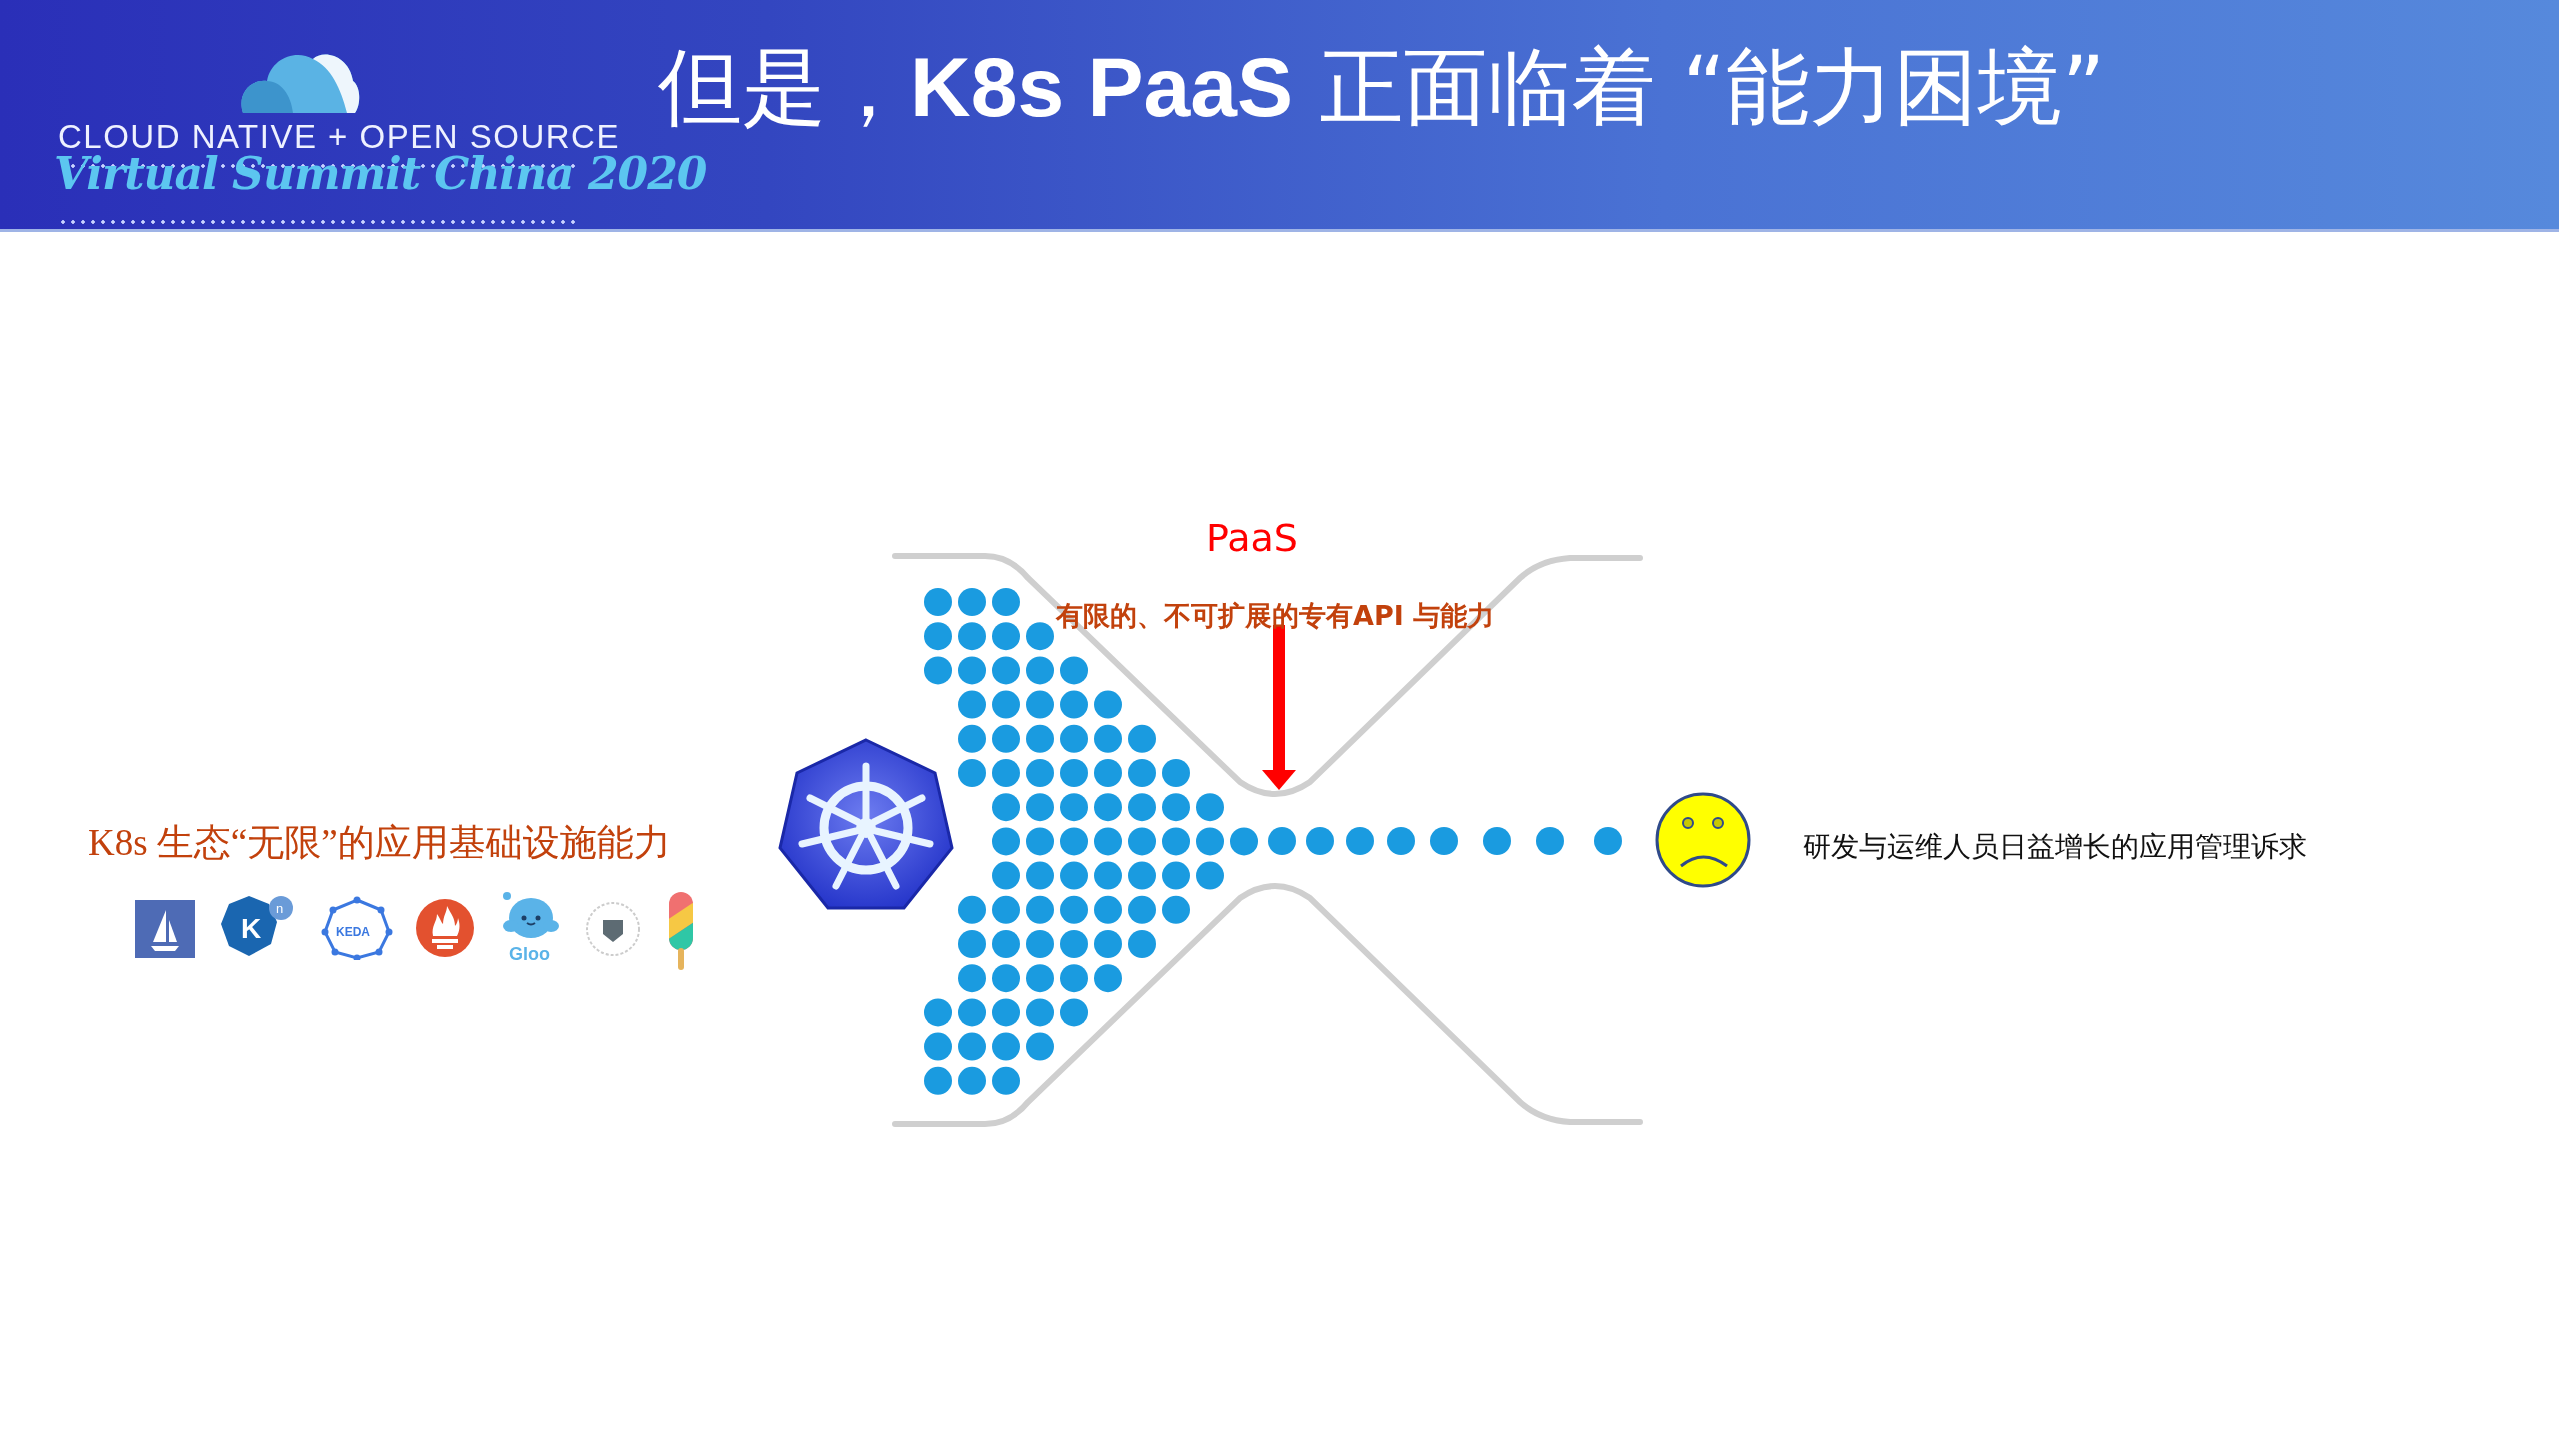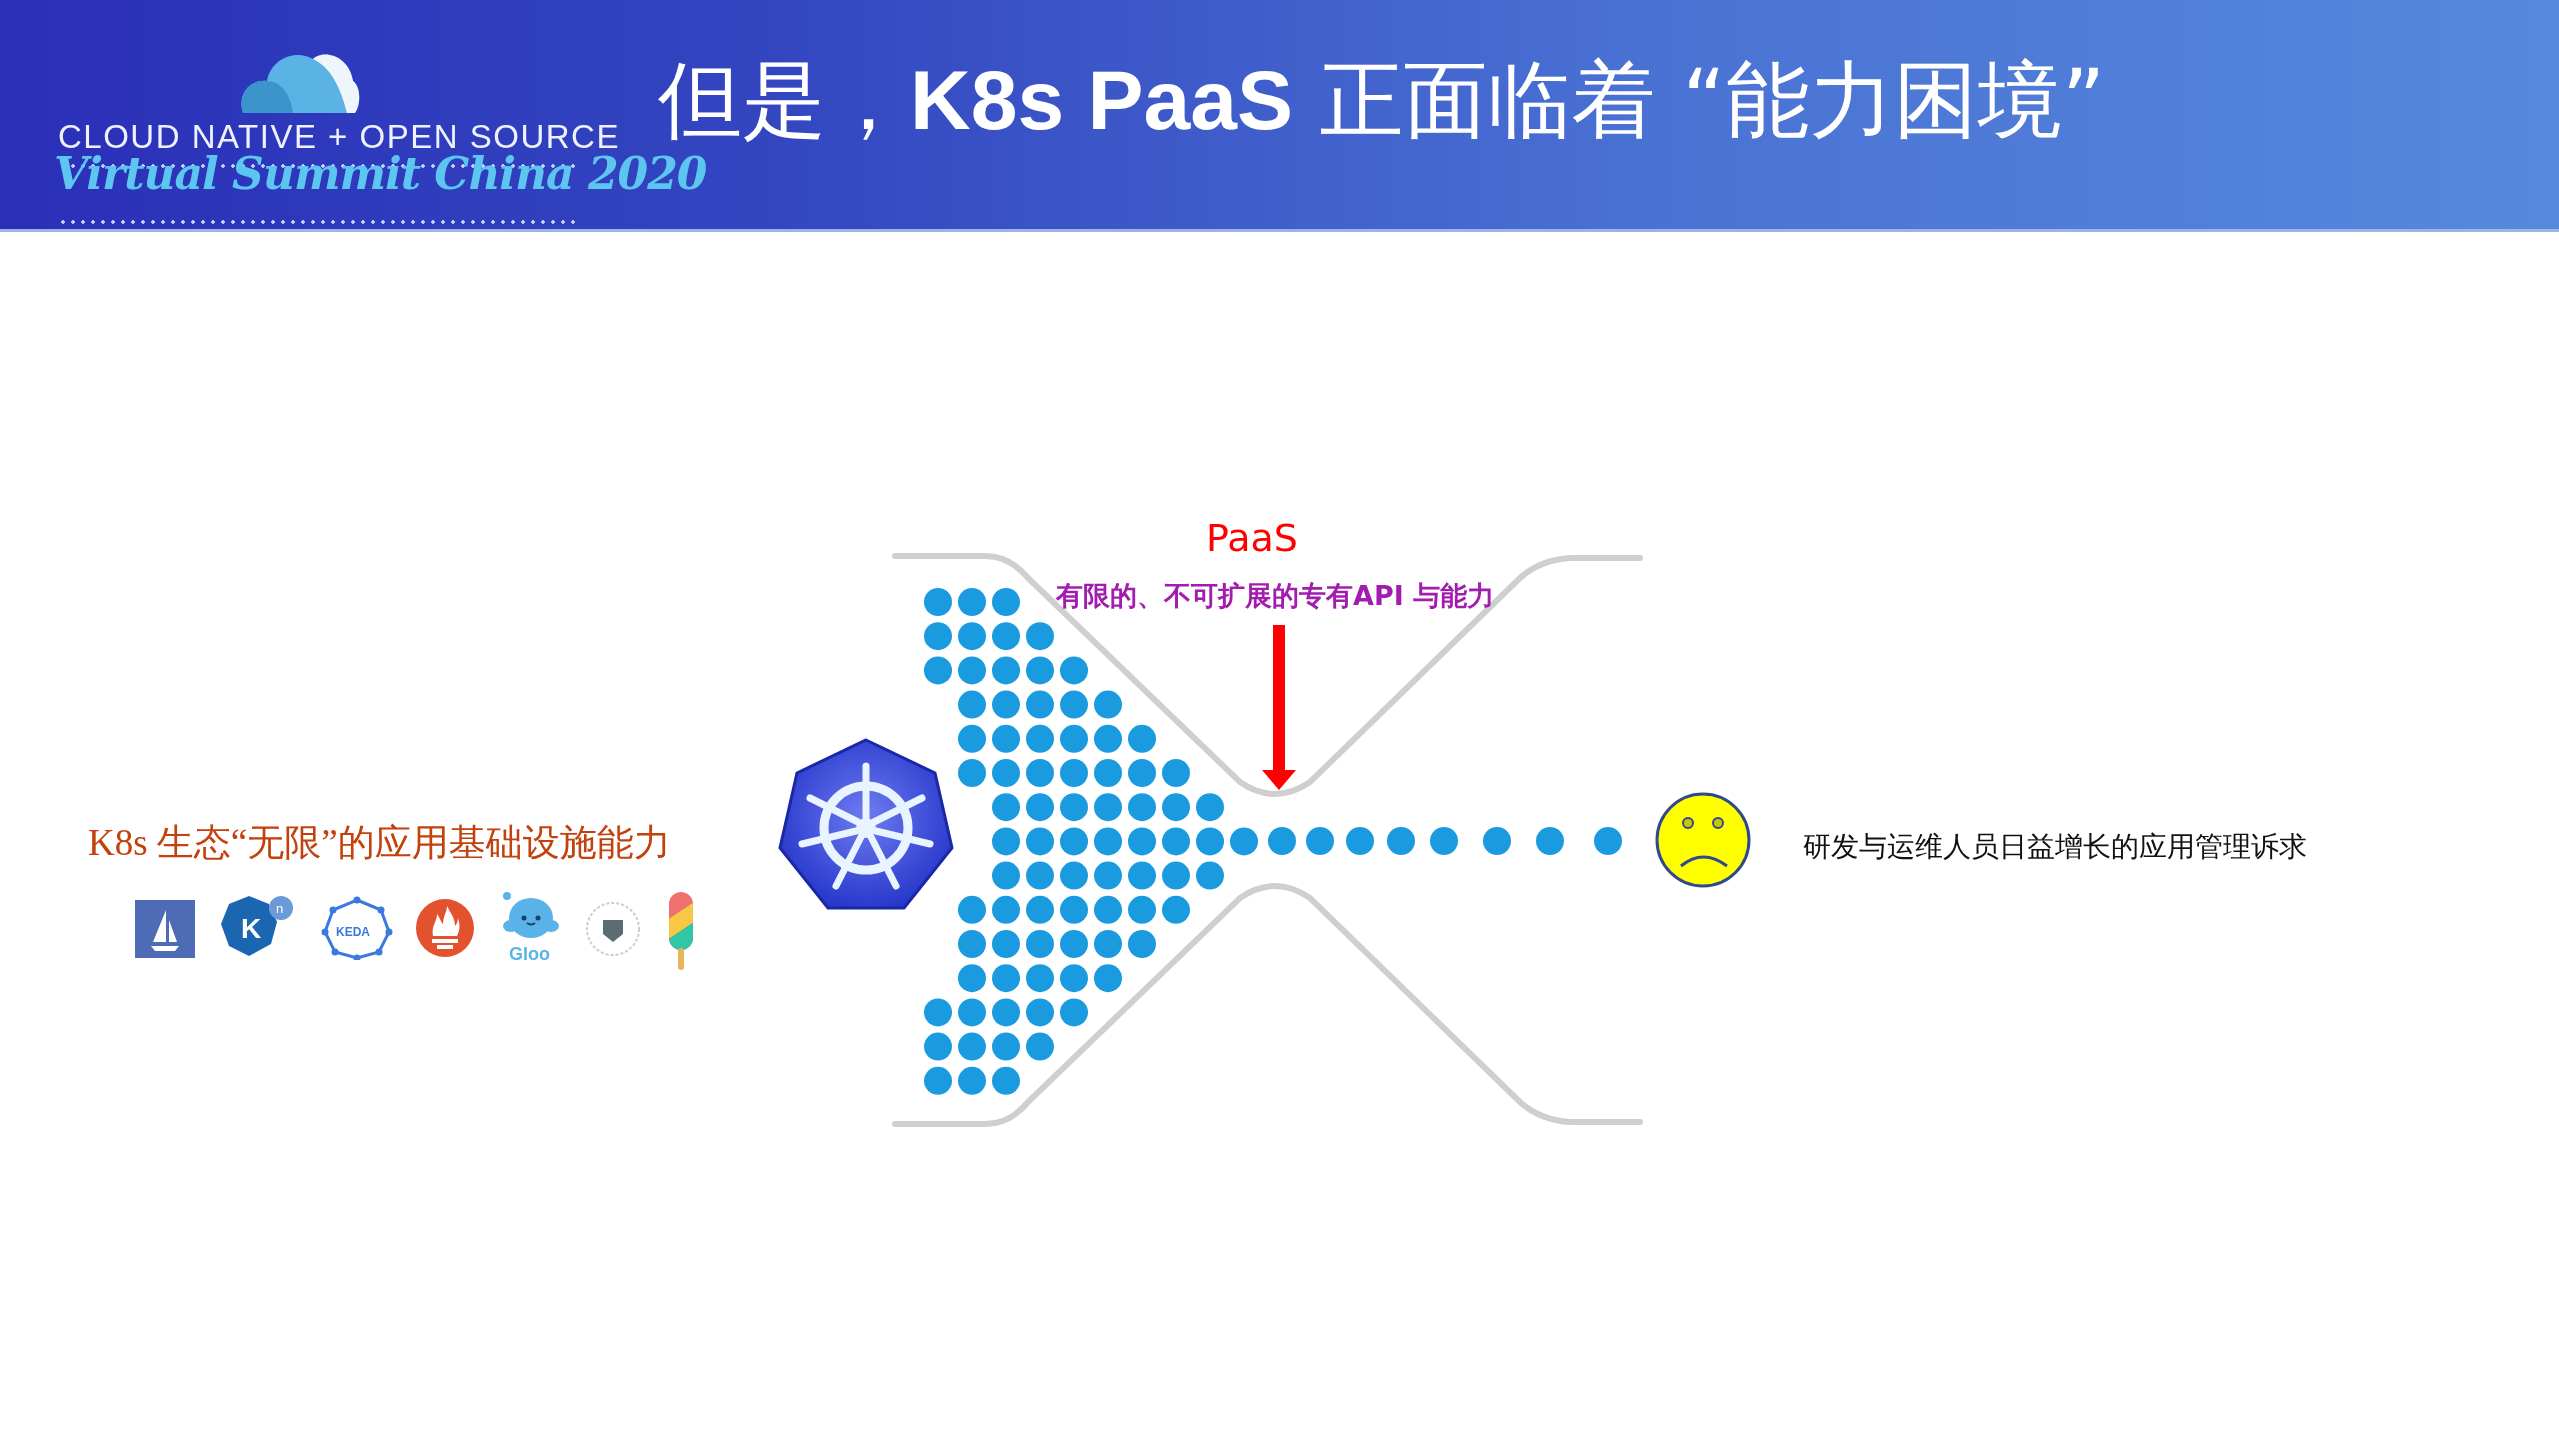--- a/index.html
+++ b/index.html
@@ -10,31 +10,31 @@
   .header-line { position:absolute; left:0; top:229px; width:2559px; height:3px; background:#9fb4e6; }
   .logo { position:absolute; left:40px; top:20px; width:540px; height:200px; }
   .logo-cloud { position:absolute; left:195px; top:25px; }
   .logo-line1 { position:absolute; left:18px; top:98px; width:520px; color:#eef1ff; font-size:33px;
                 letter-spacing:1.5px; font-family:"Liberation Sans",sans-serif; white-space:nowrap; }
   .logo-dots { position:absolute; left:18px; width:520px; height:4px;
                background-image:radial-gradient(circle,#c9d3ff 1.5px,transparent 2px);
                background-size:10px 4px; }
   .logo-line2 { position:absolute; left:14px; top:128px; width:530px; color:#5cc6f0; font-size:44px;
                 font-style:italic; font-weight:bold; font-family:"DejaVu Serif",serif; white-space:nowrap; letter-spacing:-1px; }
-  .title { position:absolute; left:658px; top:58px; color:#ffffff; font-size:84px; white-space:nowrap;
+  .title { position:absolute; left:658px; top:45px; color:#ffffff; font-size:84px; white-space:nowrap;
            font-family:"DejaVu Sans",sans-serif; line-height:1; }
   .title b { font-family:"Liberation Sans",sans-serif; font-weight:bold; }
   .diagram-svg { position:absolute; left:0; top:0; }
   .left-label { position:absolute; left:88px; top:818px; font-size:37px; color:#c2410c; white-space:nowrap;
                 font-family:Liberation Serif, serif; }
   .right-label { position:absolute; left:1803px; top:828px; font-size:28px; color:#111; white-space:nowrap;
                  font-family:"DejaVu Sans",sans-serif; }
   .paas-label { position:absolute; left:1206px; top:516px; font-size:38px; color:#ff0000; white-space:nowrap;
                 font-family:"DejaVu Sans",sans-serif; }
-  .paas-sub { position:absolute; left:1056px; top:578px; font-size:27px; color:#a21caf; font-weight:bold;
+  .paas-sub { position:absolute; left:1056px; top:598px; font-size:27px; color:#c2410c; font-weight:bold;
               white-space:nowrap; font-family:"DejaVu Sans",sans-serif; }
   .icons-row { position:absolute; left:135px; top:890px; width:580px; height:80px; }
   .eco-icon { position:absolute; }
 </style>
 </head>
 <body>
 
 <div class="header">
   <div class="logo">
     <svg class="logo-cloud" width="130" height="70" viewBox="0 0 130 70">

